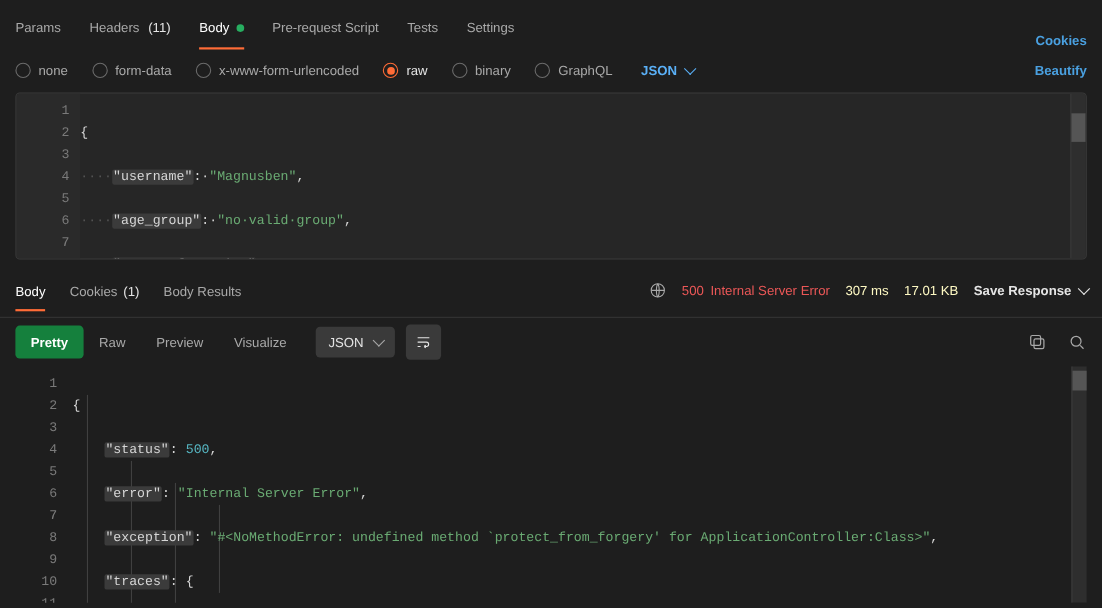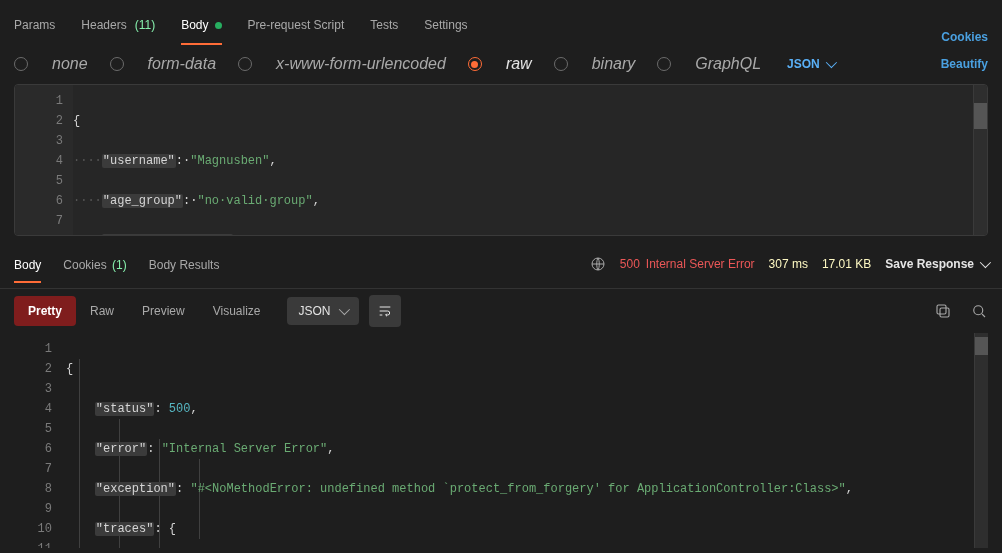--- a/index.html
+++ b/index.html
@@ -49,39 +49,38 @@
     padding: 14px 0 12px;
     cursor:pointer;
     position:relative;
   }
   .req-tab.active { color: #ffffff; }
   .req-tab.active::after {
     content:""; position:absolute; left:0; right:0; bottom:-1px;
     height:2px; background: var(--orange);
   }
   .dot-green { width:7px; height:7px; border-radius:50%; background: var(--green-dot); display:inline-block; }
-  .count { color:#86efac; margin-left:2px; }
+  .count { color:#e5e5e5; margin-left:2px; }
   .right-actions-top {
     margin-left:auto;
     display:flex; align-items:center; gap:16px;
   }
   .link-blue { color: var(--cyan-link); cursor:pointer; font-size:12px; }
 
   
   .body-types {
     display:flex; align-items:center;
     padding: 0 14px;
     height: 40px;
     gap: 22px;
   }
   .radio {
-    display:flex; align-items:center; gap:24px;
-    color:#a9a9a9; font-size:16px;
-    cursor:pointer;
-    font-style:italic;
+    display:flex; align-items:center; gap:7px;
+    color:#a9a9a9; font-size:12px;
+    cursor:pointer;
   }
   .radio .circle {
     width:14px; height:14px; border-radius:50%;
     border:1.5px solid #6b6b6b;
     display:inline-flex; align-items:center; justify-content:center;
   }
   .radio.selected .circle { border-color: var(--orange); }
   .radio.selected .circle::after {
     content:""; width:7px; height:7px; border-radius:50%; background: var(--orange);
   }
@@ -192,21 +191,21 @@
   }
   .pill-group {
     display:flex; background:transparent; border-radius:4px;
   }
   .pill {
     padding: 8px 14px;
     color:#a9a9a9; font-size:12px;
     cursor:pointer;
   }
   .pill.active {
-    background:#7f1d1d; color:#fff; border-radius:4px; font-weight:600;
+    background:#15803d; color:#fff; border-radius:4px; font-weight:600;
   }
   .resp-type-select {
     display:flex; align-items:center; gap:8px;
     color:#e5e5e5; font-size:12px;
     background:#3a3a3a;
     border-radius:4px;
     padding:7px 12px;
     cursor:pointer;
     margin-left:12px;
   }

